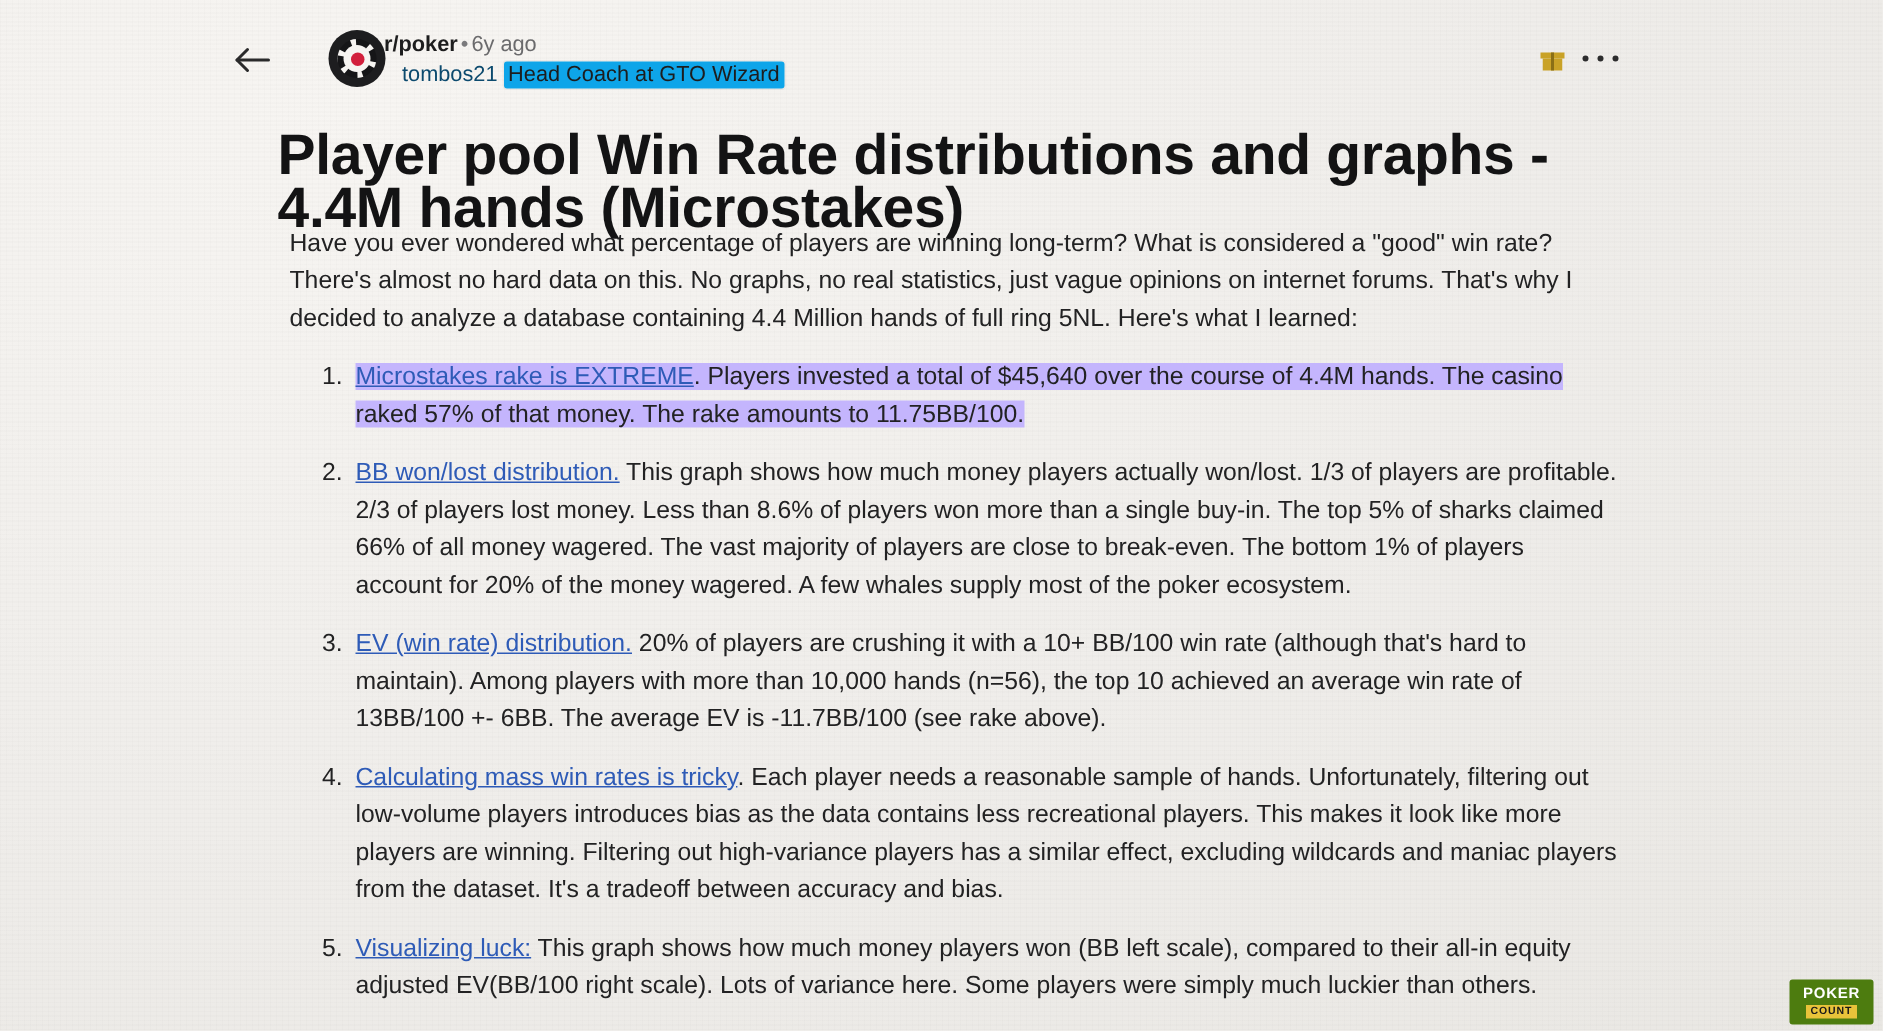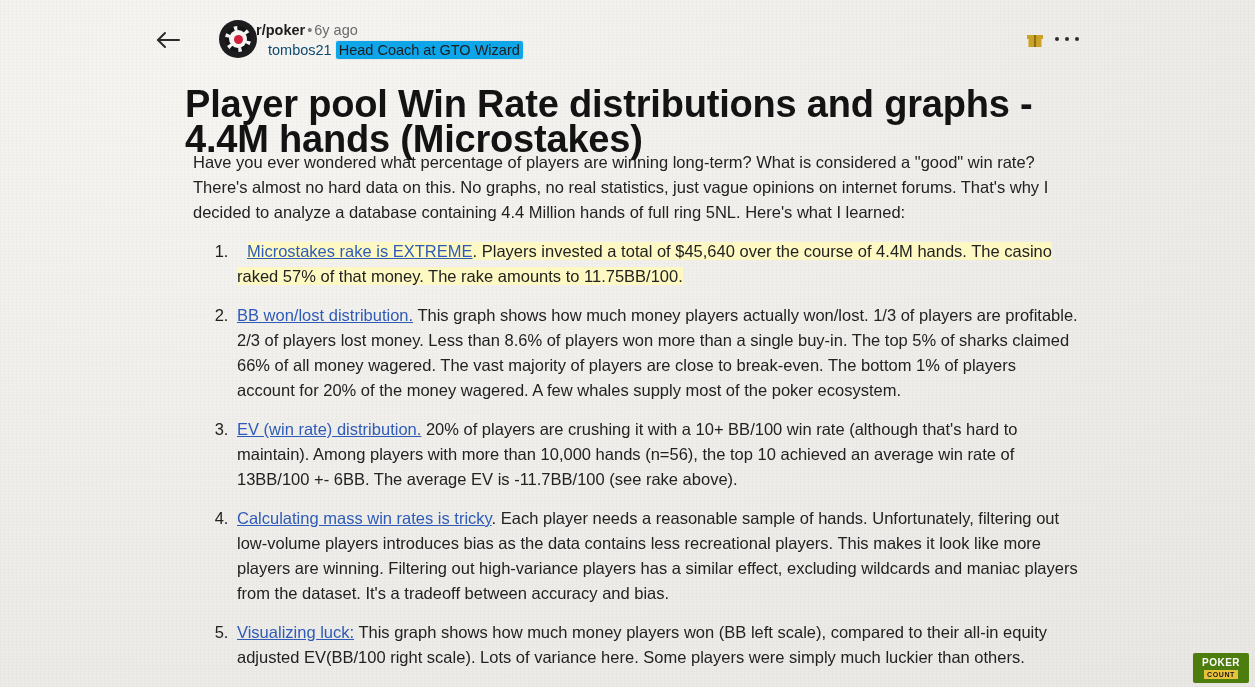--- a/index.html
+++ b/index.html
@@ -181,22 +181,21 @@
     padding-left: 4px;
   }
   ol.points li::marker {
     color: #222223;
   }
   a.inline-link {
     color: #2e5bb7;
     text-decoration: underline;
   }
   .hl {
-    background: #fef9c3;
-    margin-left: 10px;
+    background: #c4b5fd;
   }
 
   
   .watermark {
     position: absolute;
     right: 6px;
     bottom: 4px;
     width: 56px;
     height: 30px;
     background: #4d7c0f;

